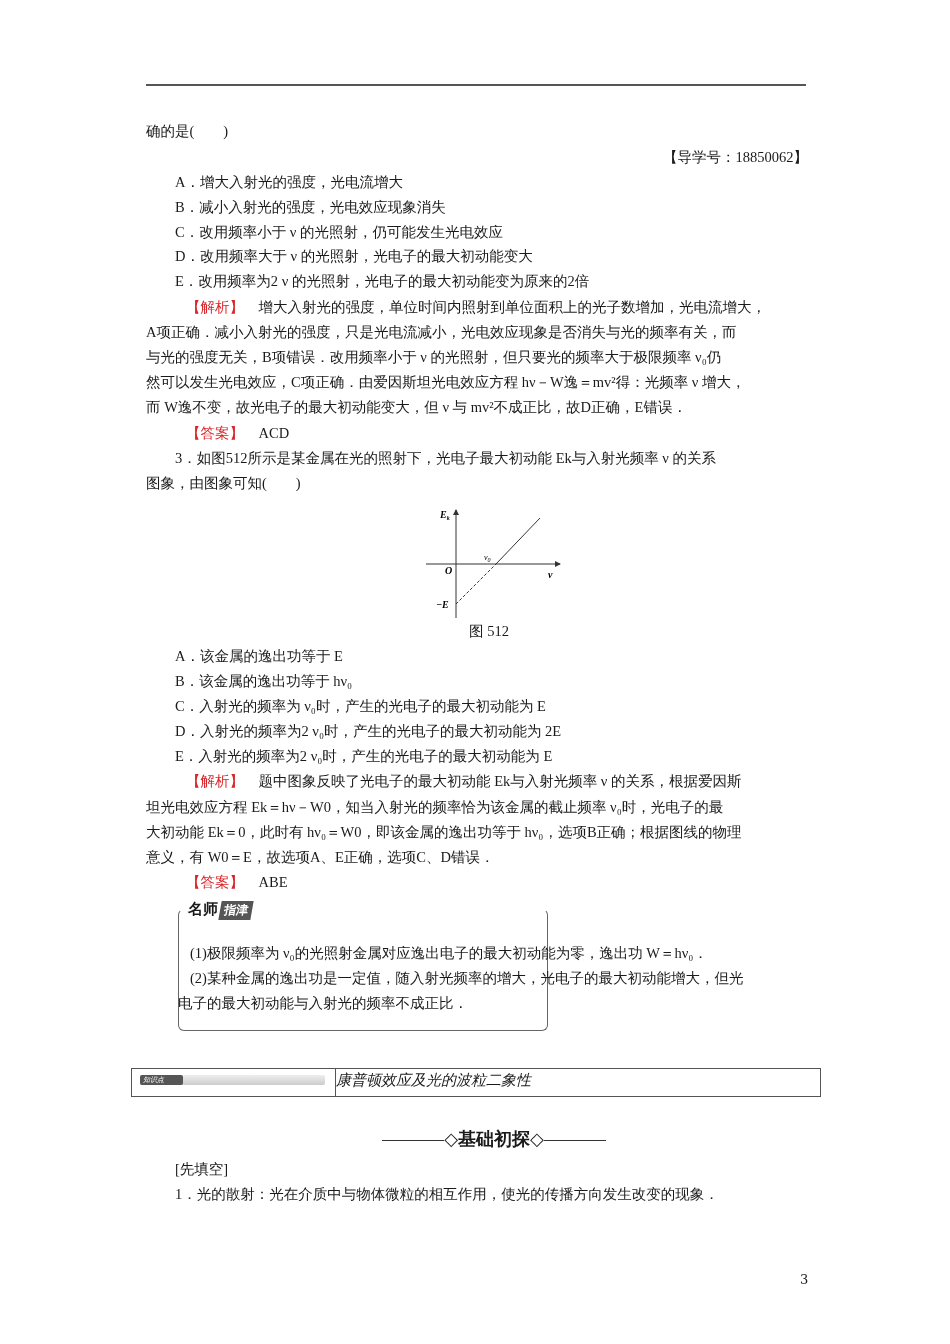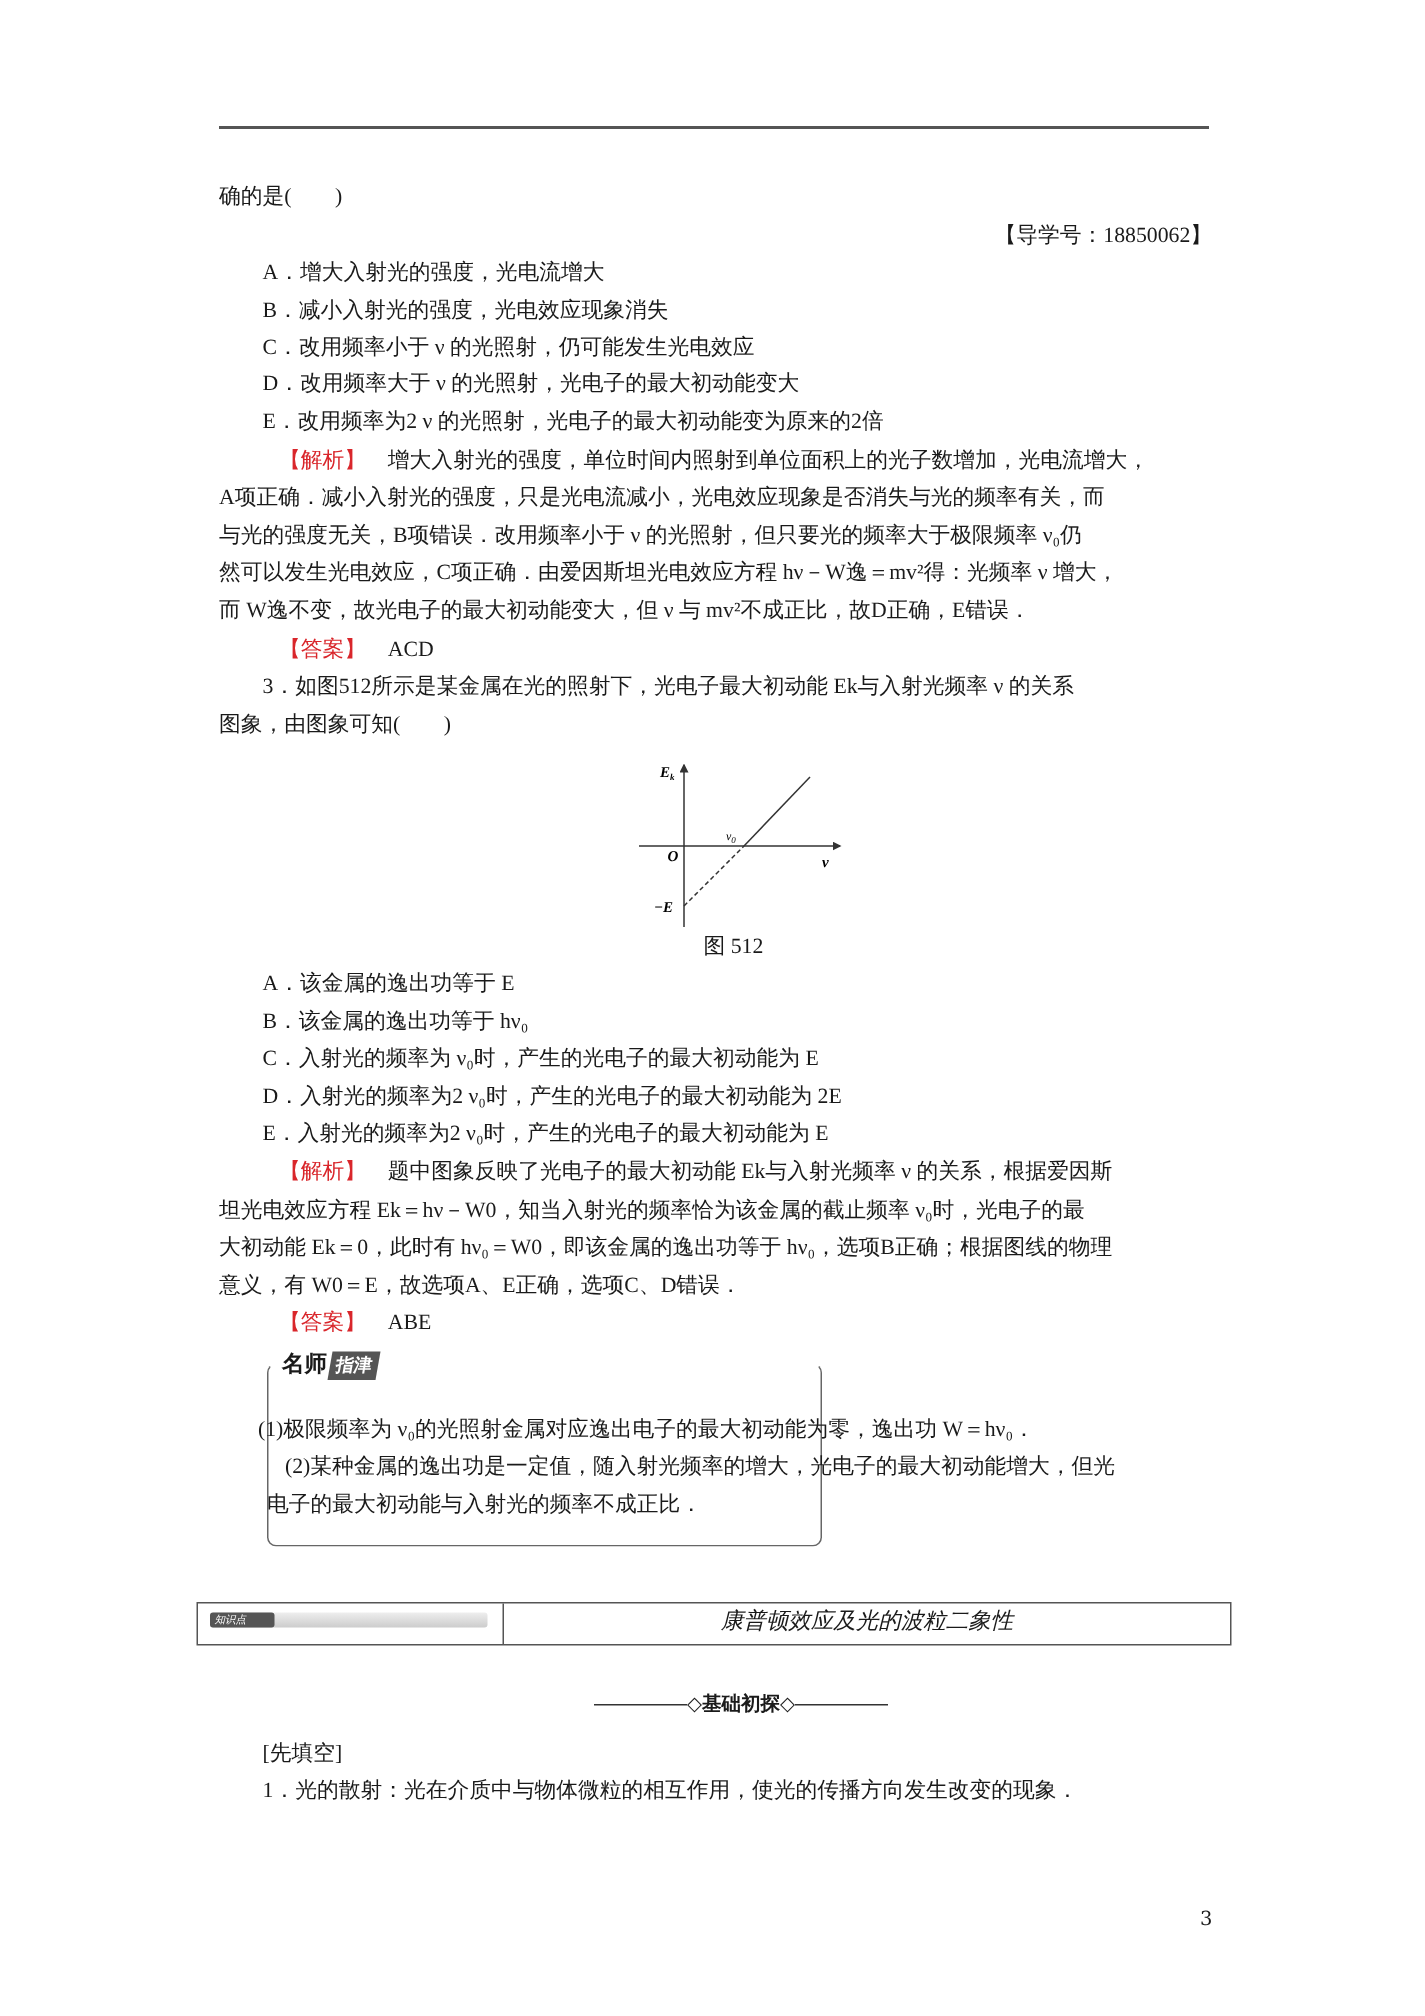--- a/index.html
+++ b/index.html
@@ -16,22 +16,22 @@
   .red { color: #d9262b; margin-left: 11px; }
   .chart { left: 418px; top: 500px; width: 150px; height: 120px; }
   .caption { left: 469px; top: 620px; }
   .tip-box { left: 178px; top: 909px; width: 368px; height: 120px; border: 1.5px solid #666; border-radius: 6px; border-top-color: transparent; }
   .tip-label { left: 188px; top: 900px; font-family: "DejaVu Sans", sans-serif; font-weight: bold; font-size: 15px; }
   .tip-tag { display:inline-block; background:#555; color:#fff; font-size:12px; padding:1px 4px; transform: skewX(-10deg); margin-left:2px; }
   .section-table { left: 131px; top: 1068px; width: 688px; height: 27px; border: 1.5px solid #555; font-style: italic; }
   .section-left { position:absolute; left:0; top:0; width:203px; height:27px; border-right:1.5px solid #555; }
   .kp-badge { position:absolute; left:8px; top:6px; width:185px; height:10px; background:linear-gradient(#eee,#ccc); border-radius:2px; }
   .kp-dark { position:absolute; left:0; top:0; width:40px; height:10px; background:#555; border-radius:2px; color:#fff; font-size:7px; line-height:10px; padding-left:3px; }
-  .section-title { position:absolute; left:204px; right:0; top:2px; text-align:center; font-size:15px; }
-  .basic-head { left: 363px; top: 1127px; width: 262px; text-align:center; font-family: "DejaVu Sans", sans-serif; font-weight:bold; font-size:13px; }
+  .section-title { position:absolute; left:204px; right:0; top:2px; text-align:left; font-size:15px; }
+  .basic-head { left: 363px; top: 1127px; width: 262px; text-align:center; font-family: "DejaVu Sans", sans-serif; font-weight:bold; font-size:18px; }
   .basic-head .rule { display:inline-block; width:62px; height:1px; background:#333; vertical-align: middle; }
   .page-no { left: 800px; top: 1272px; font-size: 13px; }
 </style>
 </head>
 <body>
 
 <div class="abs top-rule"></div>
 
 <div class="line ind0" style="top:120px">确的是(　　)</div>
 <div class="line" style="top:146px; right:142px">【导学号：18850062】</div>
@@ -76,21 +76,21 @@
 <div class="line ind1" style="top:745px">E．入射光的频率为2 ν₀时，产生的光电子的最大初动能为 E</div>
 
 <div class="line ind1" style="top:770px"><span class="red">【解析】</span>　<span>题中图象反映了光电子的最大初动能 Ek与入射光频率 ν 的关系，根据爱因斯</span></div>
 <div class="line ind0" style="top:796px">坦光电效应方程 Ek＝hν－W0，知当入射光的频率恰为该金属的截止频率 ν₀时，光电子的最</div>
 <div class="line ind0" style="top:821px">大初动能 Ek＝0，此时有 hν₀＝W0，即该金属的逸出功等于 hν₀，选项B正确；根据图线的物理</div>
 <div class="line ind0" style="top:846px">意义，有 W0＝E，故选项A、E正确，选项C、D错误．</div>
 <div class="line ind1" style="top:871px"><span class="red">【答案】</span>　<span>ABE</span></div>
 
 <div class="abs tip-box"></div>
 <div class="abs tip-label"><span>名师</span><span class="tip-tag">指津</span></div>
-<div class="line" style="left:172px; top:942px">(1)极限频率为 ν₀的光照射金属对应逸出电子的最大初动能为零，逸出功 W＝hν₀．</div>
+<div class="line" style="left:190px; top:942px">(1)极限频率为 ν₀的光照射金属对应逸出电子的最大初动能为零，逸出功 W＝hν₀．</div>
 <div class="line" style="left:190px; top:967px">(2)某种金属的逸出功是一定值，随入射光频率的增大，光电子的最大初动能增大，但光</div>
 <div class="line" style="left:178px; top:992px">电子的最大初动能与入射光的频率不成正比．</div>
 
 <div class="abs section-table">
   <div class="section-left">
     <div class="kp-badge">
       <div class="kp-dark">知识点</div>
     </div>
   </div>
   <div class="section-title">康普顿效应及光的波粒二象性</div>

